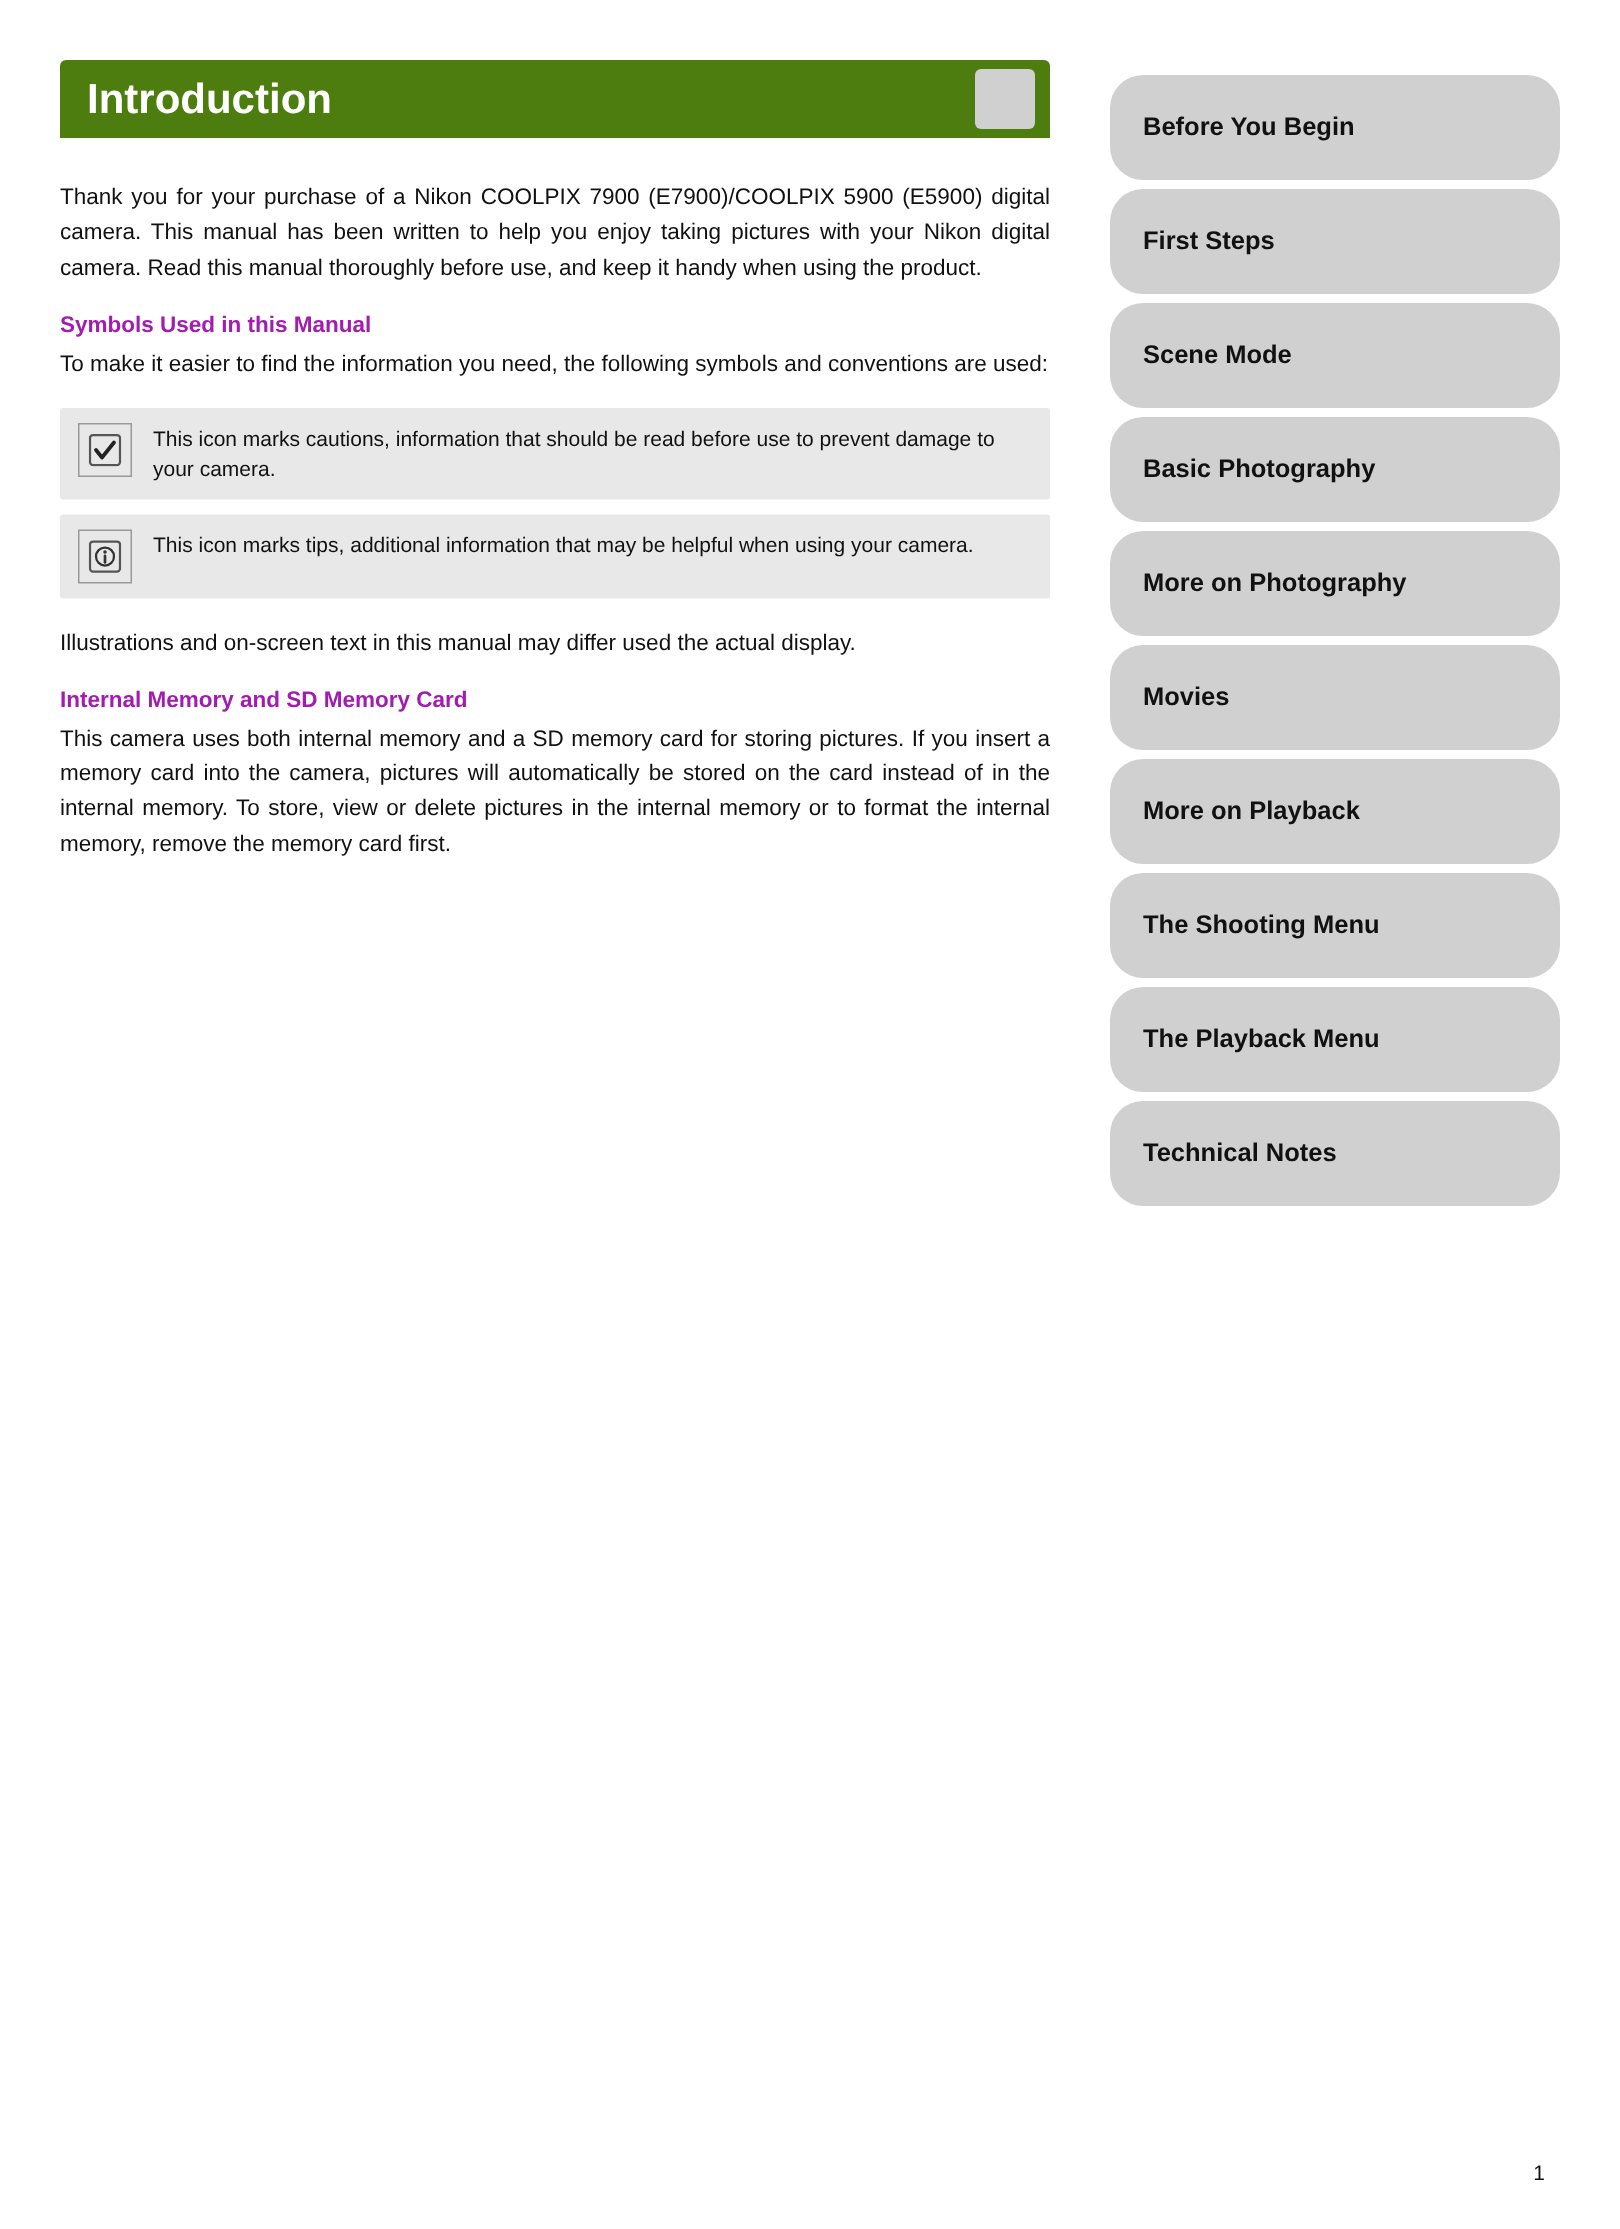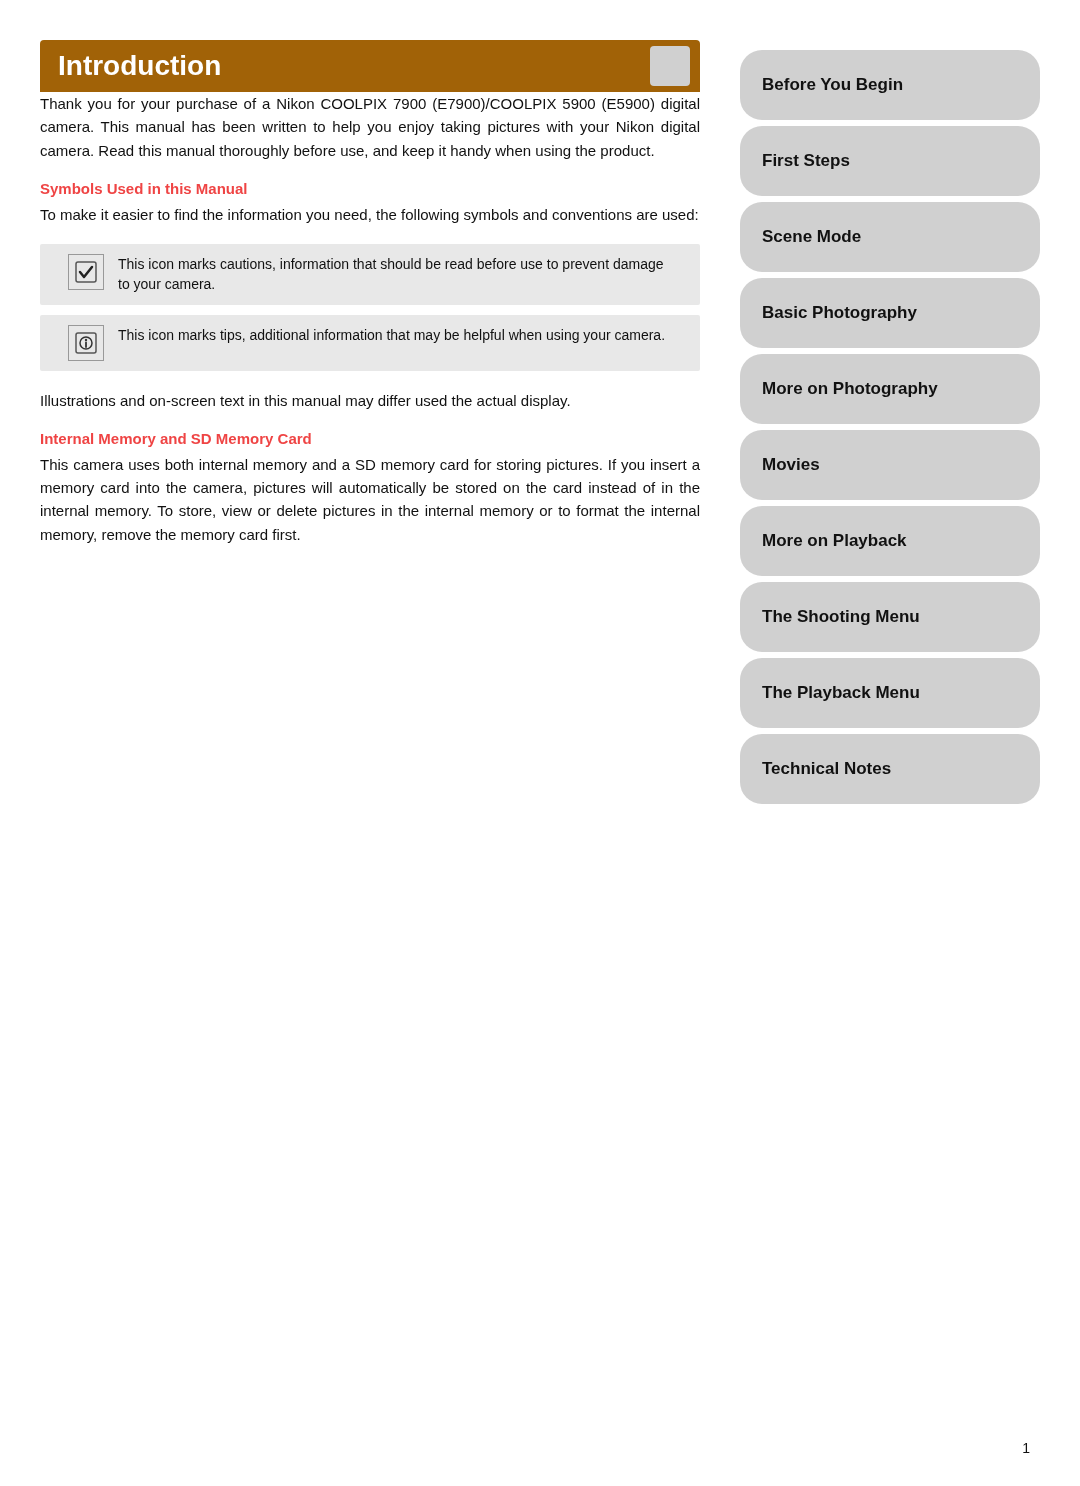--- a/index.html
+++ b/index.html
@@ -24,25 +24,26 @@
     }
     .right-column {
       width: 300px;
       display: flex;
       flex-direction: column;
       gap: 6px;
       padding-top: 10px;
     }
     
     .title-bar {
-      background: #a16207;
+      background: #4d7c0f;
       color: #fff;
       font-size: 28px;
       font-weight: bold;
       padding: 10px 18px;
+      margin-bottom: 28px;
       border-radius: 4px 4px 0 0;
       display: flex;
       align-items: center;
       position: relative;
     }
     .title-bar::after {
       content: '';
       position: absolute;
       right: 10px;
       top: 50%;
@@ -55,34 +56,34 @@
     
     .body-text {
       text-align: justify;
       line-height: 1.55;
       margin-bottom: 18px;
       color: #111;
     }
     .section-title {
       font-weight: bold;
       margin-bottom: 6px;
-      color: #ef4444;
+      color: #a21caf;
       font-size: 15px;
     }
     
     .icon-rows {
       margin: 14px 0 18px 0;
     }
     .icon-row {
       display: flex;
       align-items: flex-start;
       gap: 14px;
       margin-bottom: 10px;
       background: #e8e8e8;
-      padding: 10px 28px;
+      padding: 10px 12px;
       border-radius: 2px;
     }
     .icon-box {
       width: 36px;
       height: 36px;
       flex-shrink: 0;
       border: 1.5px solid #999;
       background: #e8e8e8;
       display: flex;
       align-items: center;

